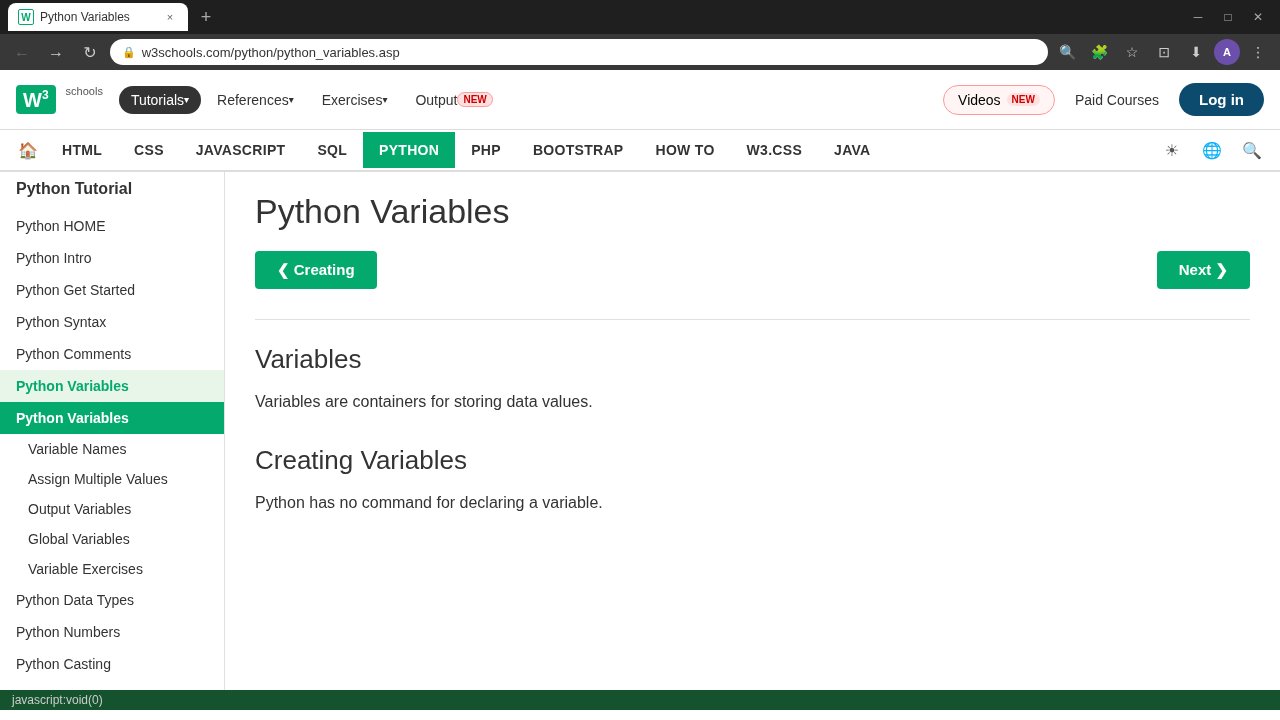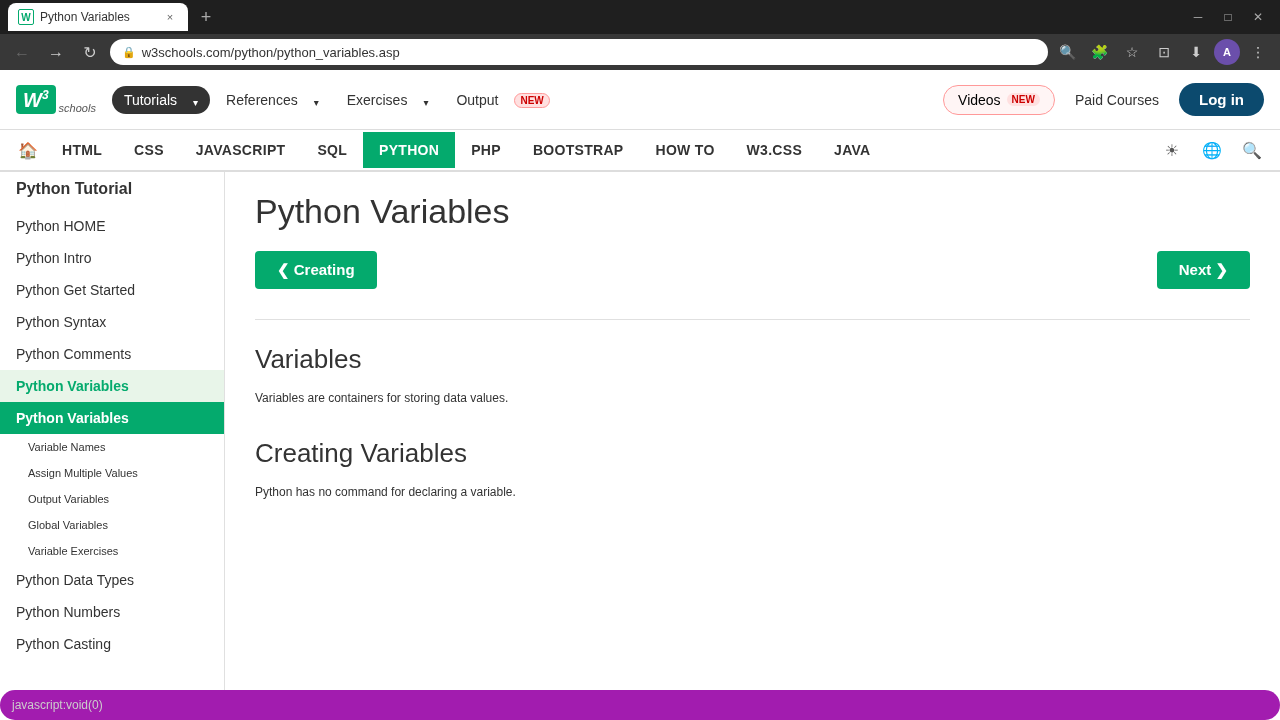--- a/index.html
+++ b/index.html
@@ -93,34 +93,33 @@
     .w3-header {
       background: #fff;
       border-bottom: 1px solid #ddd;
       display: flex;
       align-items: center;
       height: 60px;
       padding: 0 16px;
       gap: 16px;
     }
     .w3-logo {
-      display: flex; align-items: flex-end;
+      display: flex; align-items: flex-start;
       text-decoration: none;
-      gap: 1px;
-      font-style: italic;
+      gap: 8px;
     }
     .header-nav {
       display: flex; align-items: center; gap: 4px; flex: 1;
     }
     .header-nav-item {
       padding: 6px 12px;
       font-size: 14px;
       color: #333;
       cursor: pointer;
-      display: flex; align-items: flex-end; gap: 16px;
+      display: flex; align-items: center; gap: 0;
       border-radius: 4px;
       font-weight: 500;
     }
     .header-nav-item.active {
       background: #333;
       color: #fff;
       border-radius: 20px;
     }
     .new-badge {
       background: #ffe0e0;
@@ -245,21 +244,21 @@
       font-weight: 600;
     }
     .sidebar-item.active {
       background: #04AA6D;
       color: #fff;
       font-weight: 600;
     }
     .sidebar-subitem {
       display: block;
       padding: 7px 16px 7px 28px;
-      font-size: 11px;
+      font-size: 14px;
       color: #333;
       cursor: pointer;
     }
 
     
     .content {
       flex: 1;
       padding: 20px 30px;
       overflow-y: auto;
       background: #fff;
@@ -289,42 +288,41 @@
       display: flex; align-items: center; gap: 6px;
     }
     .section-heading {
       font-size: 26px;
       font-weight: 400;
       color: #333;
       margin-bottom: 14px;
       margin-top: 20px;
     }
     .content-text {
-      font-size: 12px;
+      font-size: 16px;
       color: #333;
       margin-bottom: 16px;
       line-height: 1.6;
     }
     .section-heading2 {
       font-size: 26px;
       font-weight: 400;
       color: #333;
       margin-top: 30px;
       margin-bottom: 14px;
     }
 
     
     .status-bar {
-      background: #a21caf;
-      height: 30px;
+      background: #14532d;
+      height: 20px;
       display: flex;
       align-items: center;
       padding: 0 12px;
       justify-content: space-between;
-      border-radius: 15px;
     }
     .status-left {
       display: flex; align-items: center; gap: 16px;
     }
     .status-item {
       display: flex; align-items: center; gap: 6px;
       color: #ccc;
       font-size: 12px;
     }
   </style>

